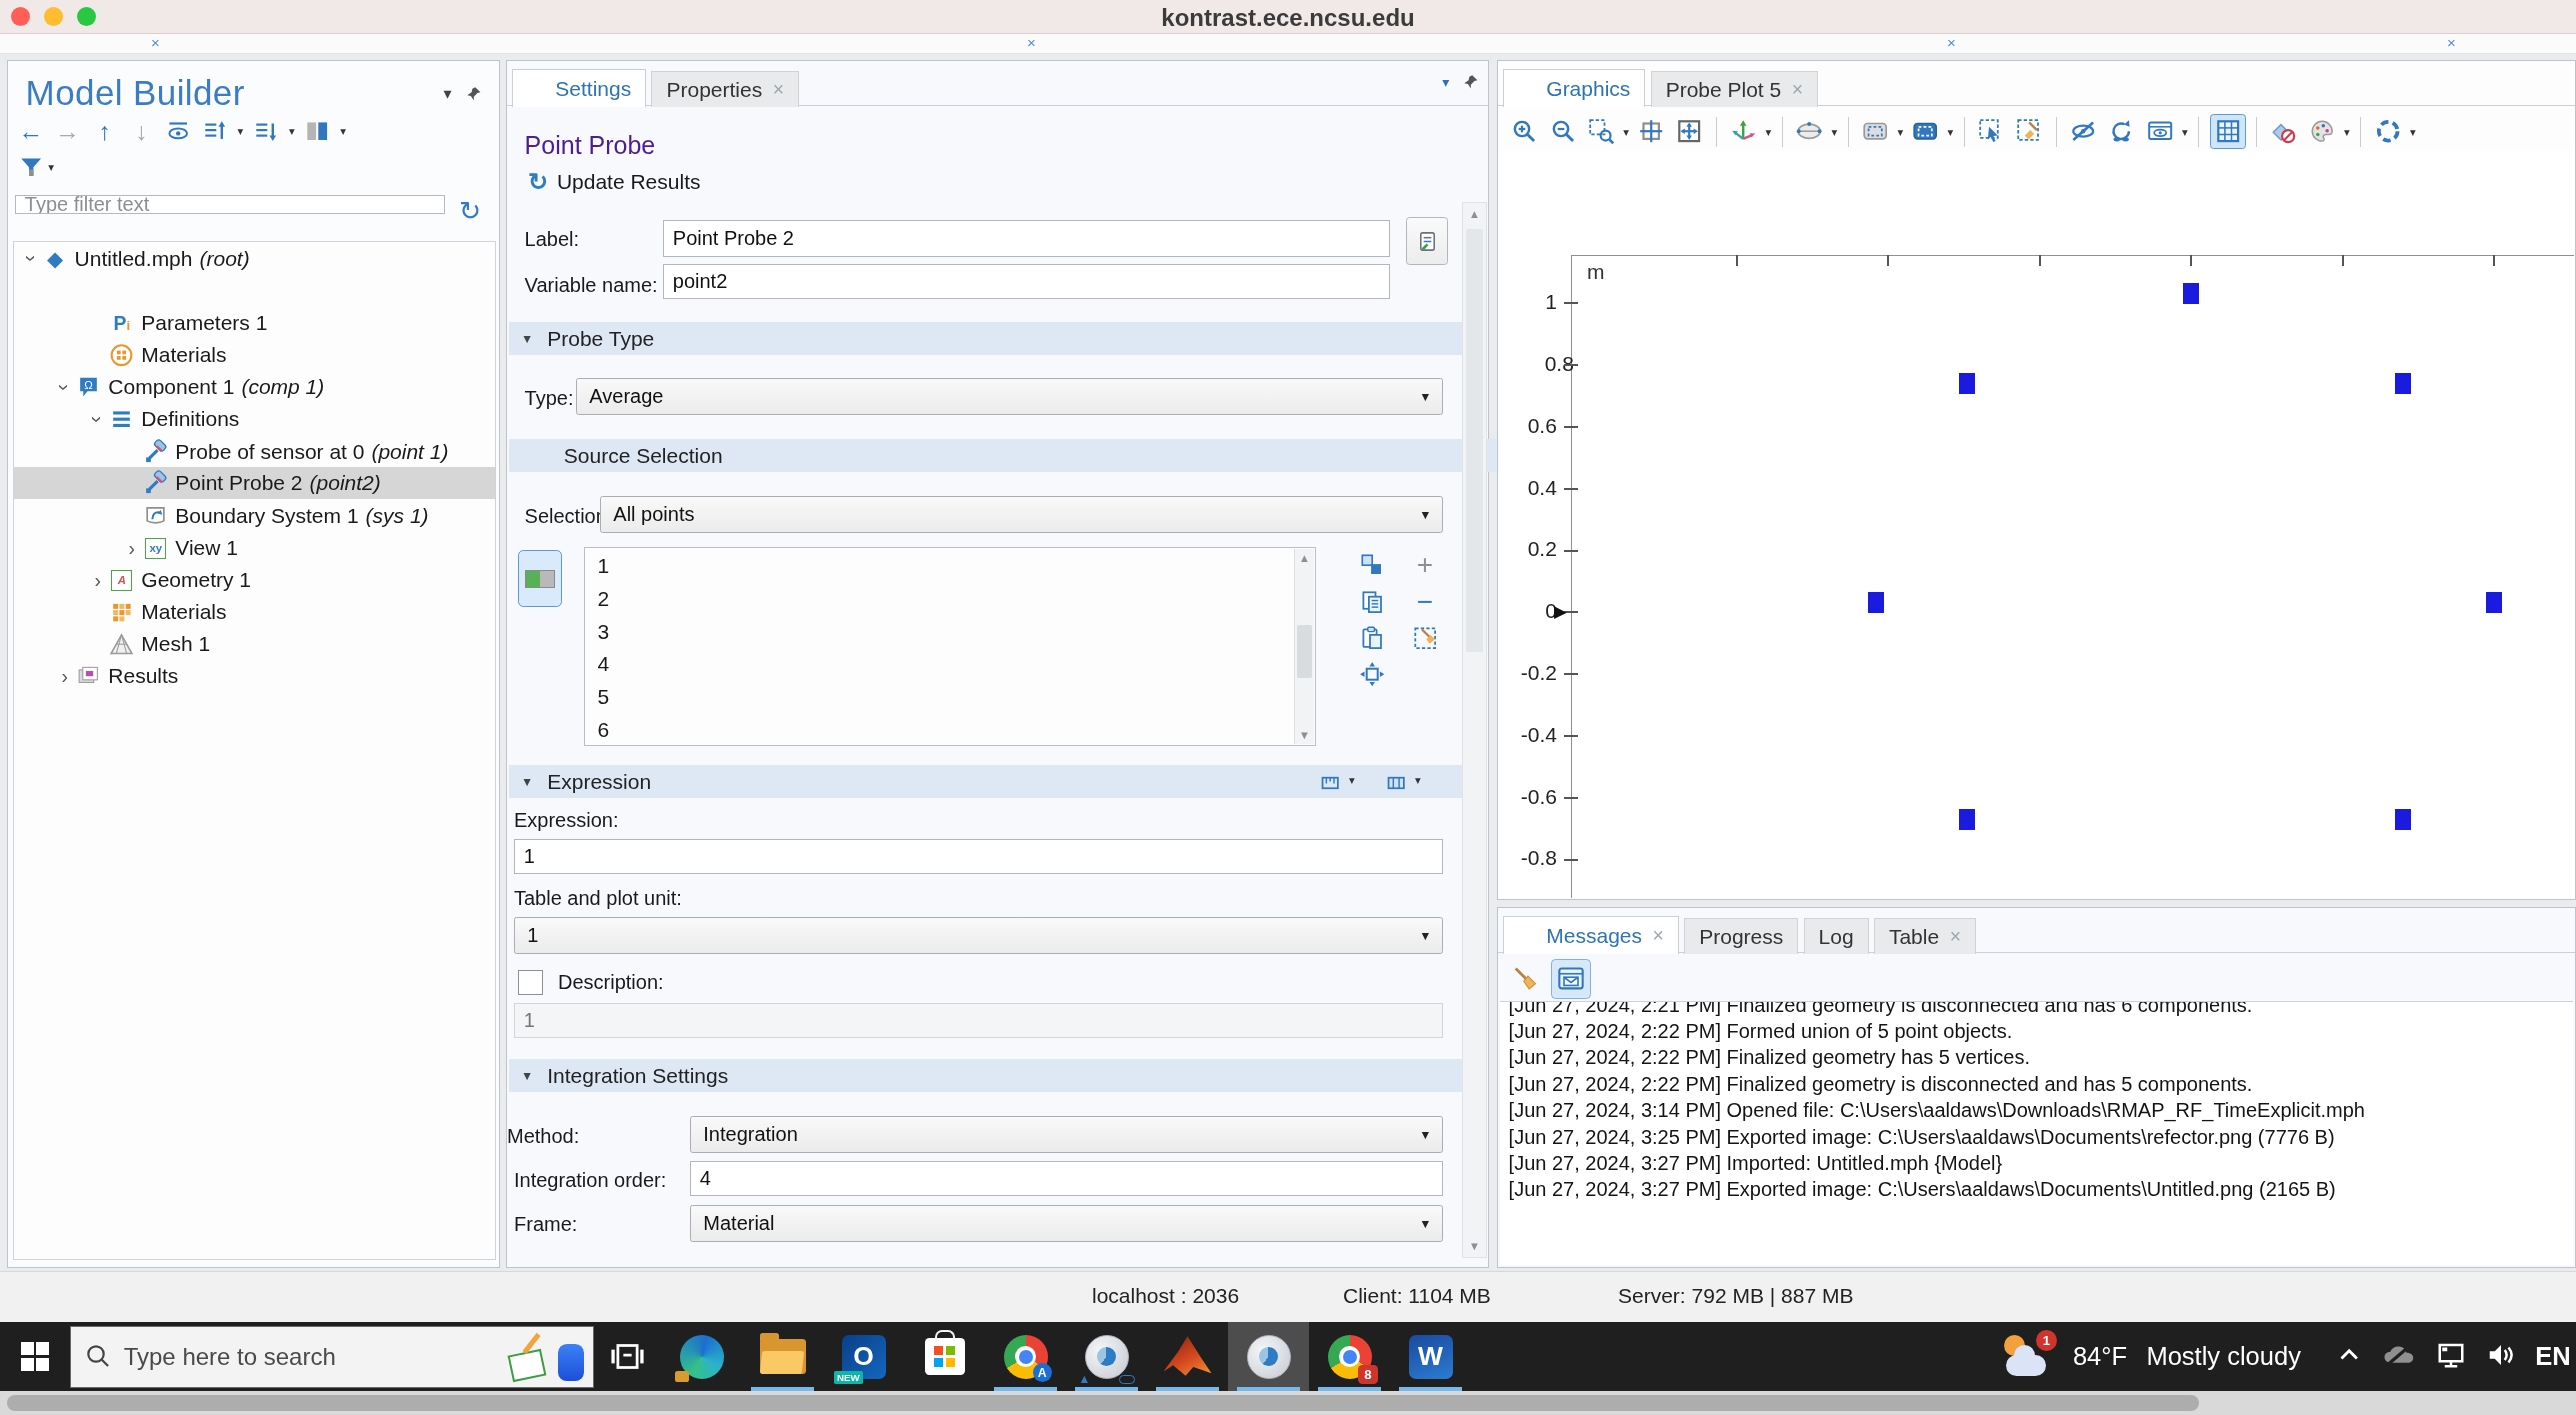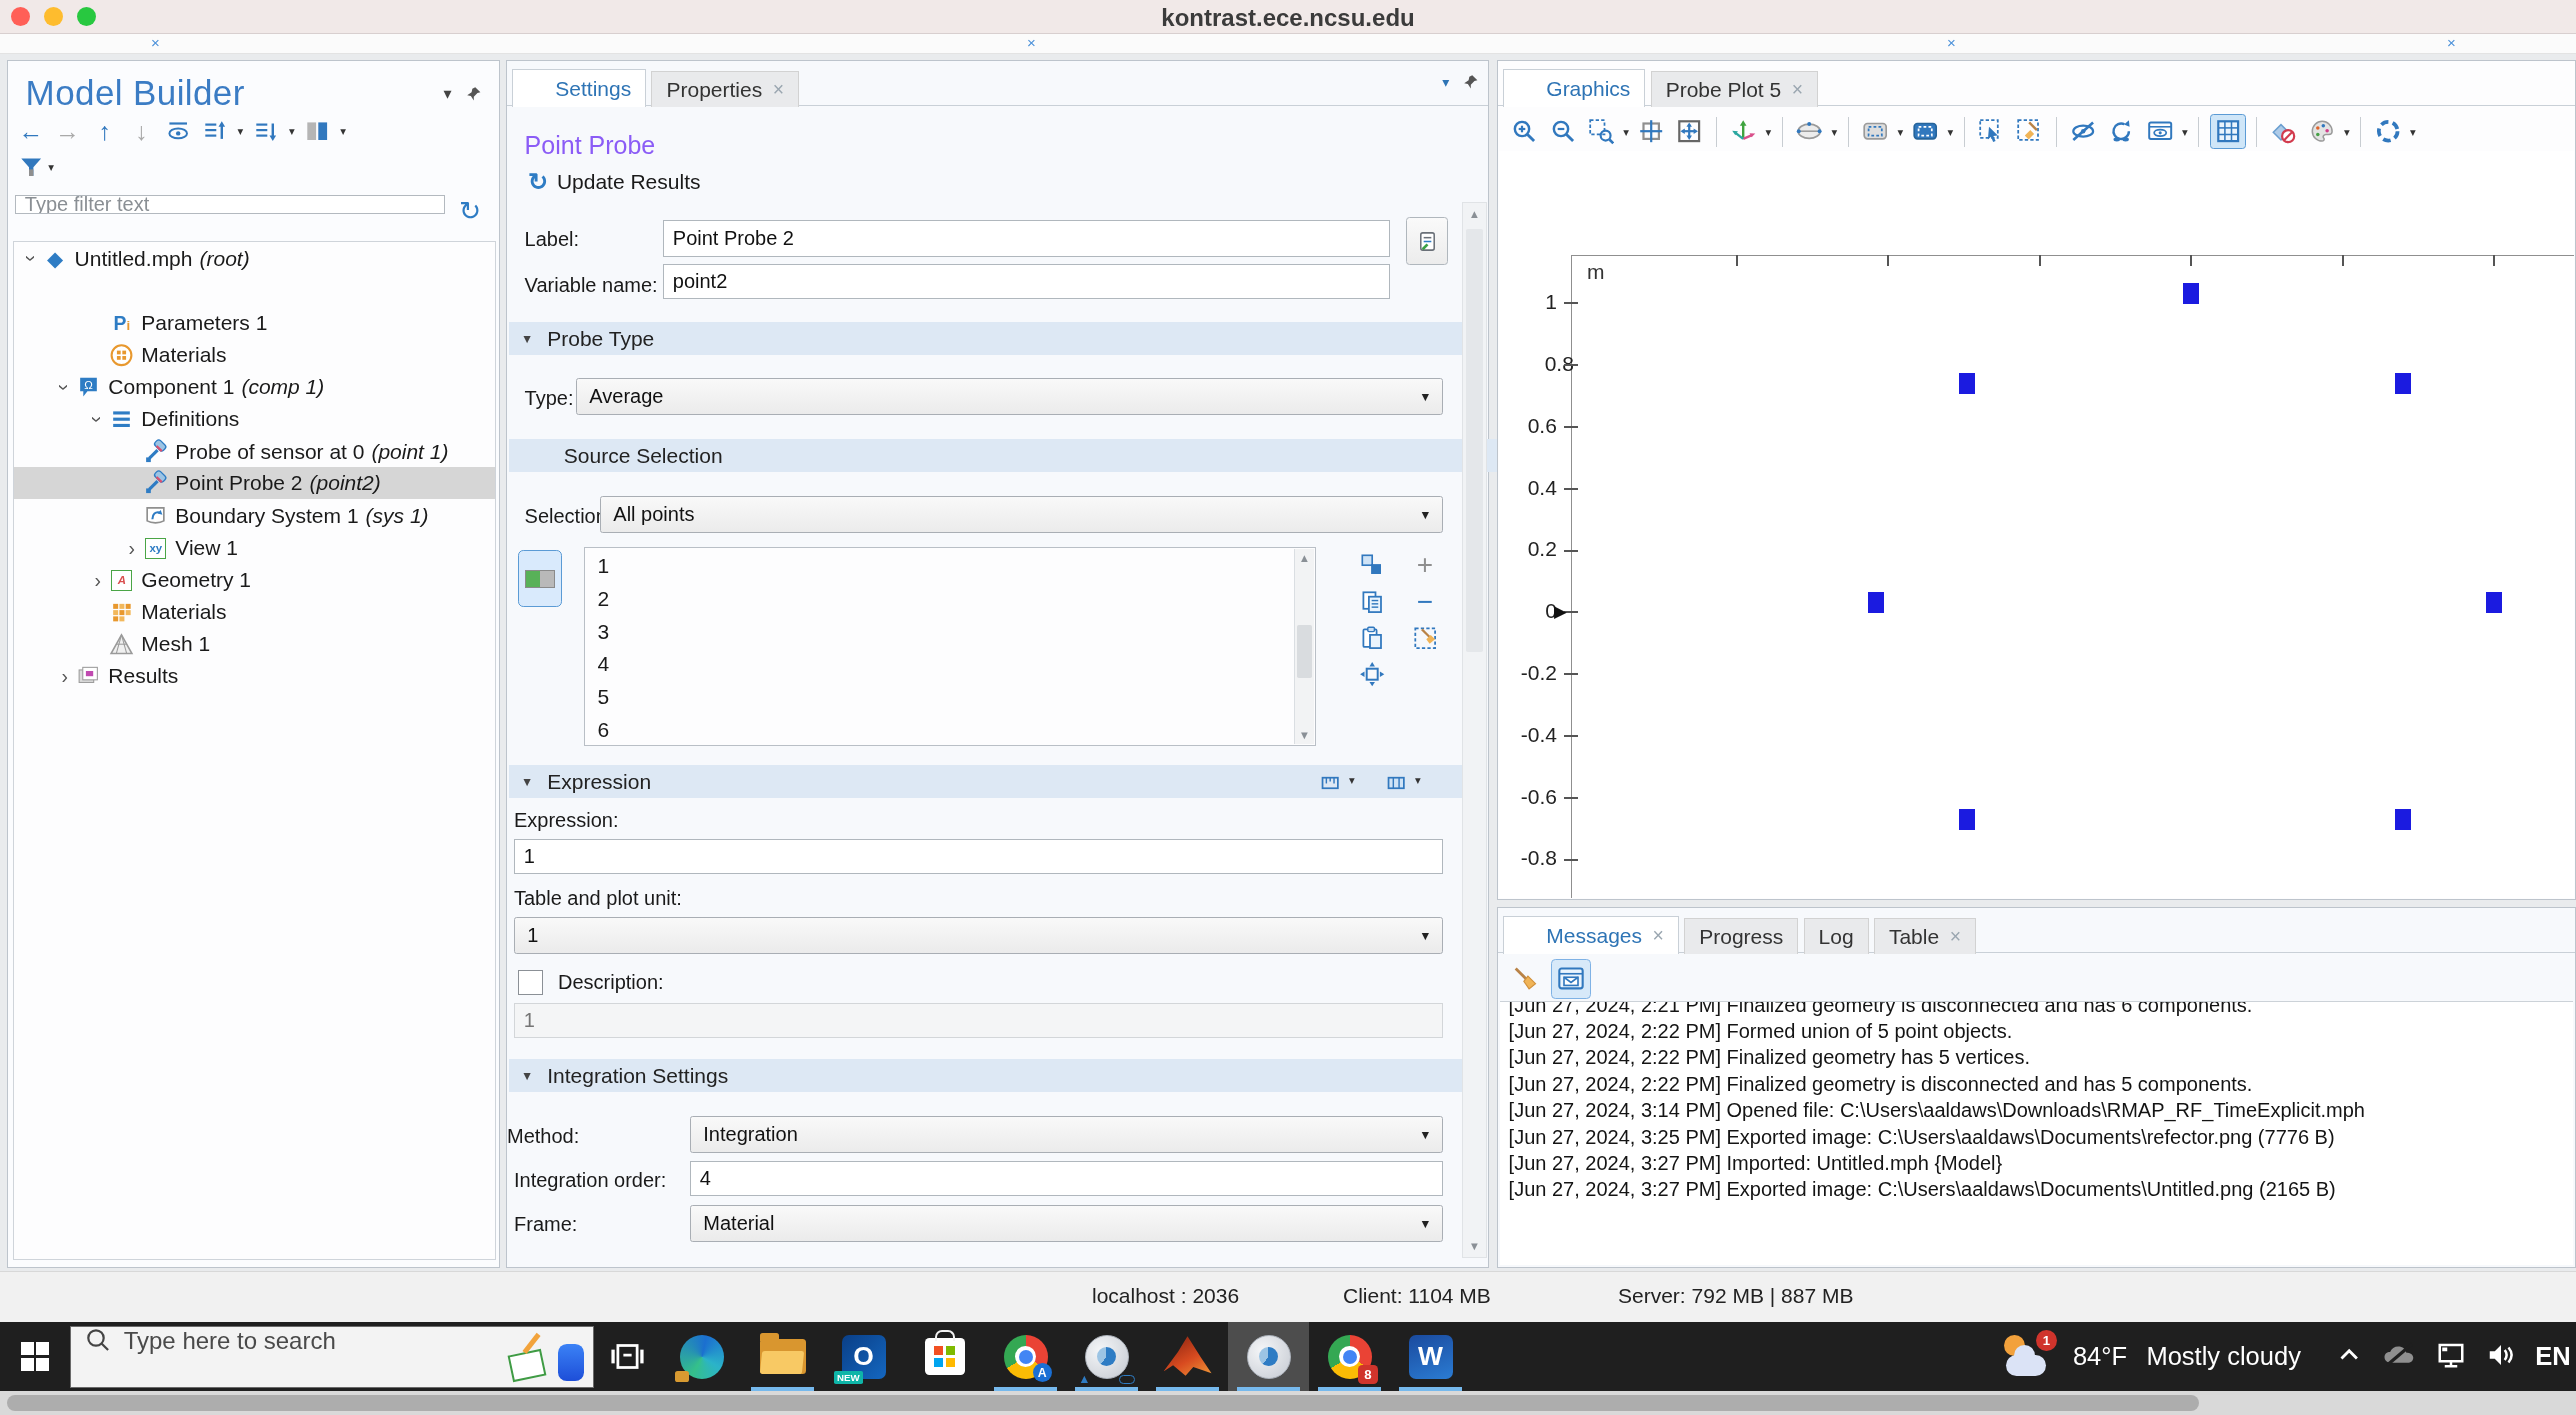--- a/index.html
+++ b/index.html
@@ -52,21 +52,21 @@
 
   
   .s-caption{position:absolute;font-size:20px;color:#1a1a1a;}
   .s-input{position:absolute;box-sizing:border-box;border:0.9px solid #b0b7bd;background:#fff;font-size:20px;padding:0 8.8px;color:#111;font-family:"Liberation Sans",sans-serif;}
   .s-input:disabled{background:#f4f5f6;border-color:#d3d6d9;color:#9a9a9a;}
   .dd{position:absolute;box-sizing:border-box;border:0.9px solid #a9aeb4;border-radius:2.6px;background:linear-gradient(#f9f9f9,#ebebeb);display:flex;align-items:center;font-size:20px;color:#111;padding-left:12.3px;}
   .dd .dc{position:absolute;right:10.6px;font-size:12.3px;color:#222;}
   .sechead{position:absolute;left:1.8px;width:953px;height:33px;background:#dde8f4;display:flex;align-items:center;font-size:21px;color:#222;}
   .sechead .tri{font-size:12.3px;color:#444;margin:0 14px 0 12.3px;}
   .sechead.noarrow{padding-left:55px;}
-  #settings-heading{position:absolute;left:17.6px;top:70px;font-size:25px;color:#8b5cf6;}
+  #settings-heading{position:absolute;left:17.6px;top:70px;font-size:25px;color:#4c1d95;}
   #update-results{position:absolute;left:21px;top:107px;display:flex;align-items:center;gap:8.8px;font-size:21px;color:#1a1a1a;}
   #update-results .rr{color:#2e7cc4;font-size:24px;font-weight:bold;}
   #label-sidebtn{position:absolute;left:899px;top:156px;width:40px;height:46px;border:0.9px solid #b0b7bd;border-radius:3.5px;background:linear-gradient(#fafafa,#ececec);display:flex;align-items:center;justify-content:center;}
   .toggle-btn{position:absolute;left:10.6px;top:489px;width:42px;height:55px;border:1.8px solid #5b9bd5;border-radius:5.3px;background:#d9eafc;display:flex;align-items:center;justify-content:center;}
   .toggle-inner{width:28px;height:16px;border:0.9px solid #8a8a8a;background:#fff;display:flex;}
   .toggle-inner .on{width:14px;background:#58b158;}
   .toggle-inner .off{width:14px;background:#b9b9b9;}
   #sel-list{position:absolute;left:77px;top:486px;width:732px;height:199px;background:#fdfdfe;border:0.9px solid #b9bfc6;box-sizing:border-box;}
   .sel-item{position:absolute;left:1.8px;right:21px;height:33px;display:flex;align-items:center;padding-left:10.6px;font-size:21px;color:#1a1a1a;}
   #sel-scroll{position:absolute;right:0.9px;top:0.9px;bottom:0.9px;width:19.4px;background:#f2f3f4;border-left:0.9px solid #dadee2;}
@@ -101,21 +101,21 @@
 
   
   #statusbar{position:absolute;left:0;top:1271px;width:2576px;height:51px;background:#f1f1f1;border-top:0.9px solid #d8d8d8;}
   .status-item{position:absolute;top:12.3px;font-size:21px;color:#222;}
 
   
   #taskbar{position:absolute;left:0;top:1322px;width:2576px;height:69px;background:#1f1f1f;display:flex;align-items:center;}
   #start-btn{width:70px;height:69px;display:flex;align-items:center;justify-content:center;}
   .win-grid{display:grid;grid-template-columns:13.2px 13.2px;grid-template-rows:13.2px 13.2px;gap:2.6px;}
   .win-grid span{background:#fff;}
-  #search-box{position:relative;width:524px;height:62px;background:#f3f3f3;border:1.8px solid #6a6a6a;display:flex;box-sizing:border-box;}
+  #search-box{position:relative;width:524px;height:62px;background:#f3f3f3;border:1.8px solid #6a6a6a;display:flex;align-items:center;box-sizing:border-box;}
   #search-box .ph{font-size:24px;color:#4a4a4a;margin-left:12.3px;}
   .deco{position:absolute;right:7px;bottom:1.8px;width:76px;height:55px;}
   .deco-book{position:absolute;left:0;bottom:5.3px;width:30px;height:23px;background:#fff;border:2.6px solid #3f9b44;transform:rotate(-12deg);}
   .deco-pencil{position:absolute;left:19.4px;top:1.8px;width:5.3px;height:23px;background:#f2a33b;transform:rotate(38deg);}
   .deco-pack{position:absolute;right:1.8px;bottom:3.5px;width:26.4px;height:37px;border-radius:8.8px;background:linear-gradient(#3b82f6,#1d4ed8);}
   #taskview{width:67px;height:69px;display:flex;align-items:center;justify-content:center;}
   #task-apps{display:flex;height:69px;align-items:center;}
   .tb-app{position:relative;width:81px;height:69px;display:flex;align-items:center;justify-content:center;}
   .tb-app.active{background:#4d4d4d;}
   .underline{position:absolute;bottom:0;left:8.8px;right:8.8px;height:4.4px;background:#76b9ed;}

